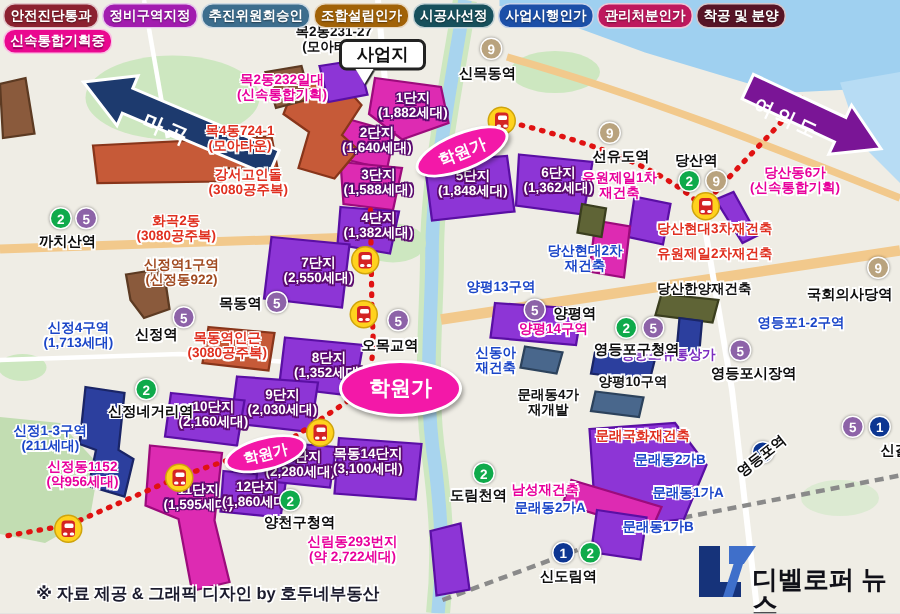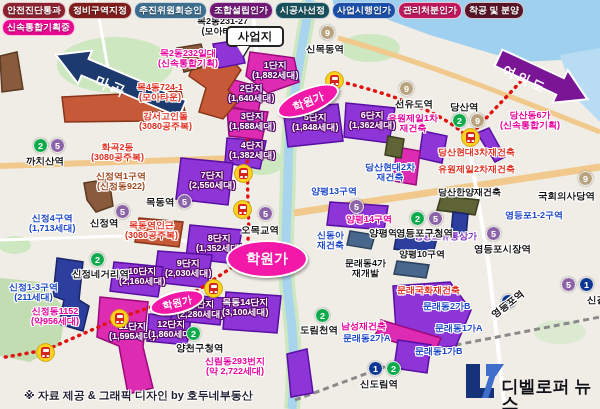--- a/index.html
+++ b/index.html
@@ -129,23 +129,23 @@
     <g transform="translate(120,82) rotate(203)">
       <polygon points="-68,-9 38,-9 38,-18 70,0 38,18 38,9 -68,9" fill="#1d3a6e" stroke="#ffffff" stroke-width="2"></polygon>
     </g>
     <g transform="translate(542,78) rotate(25)">
       <polygon points="-48,-9 20,-9 20,-18 50,0 20,18 20,9 -48,9" fill="#7a1596" stroke="#ffffff" stroke-width="2"></polygon>
     </g>
   </svg>
 
   <div id="legend-r1" class="legend-row">
       <span class="chip" style="background: rgb(140, 33, 48);">안전진단통과</span>
-      <span class="chip" style="background: #7f1d1d;">정비구역지정</span>
+      <span class="chip" style="background: #a21caf;">정비구역지정</span>
       <span class="chip" style="background: rgb(61, 110, 142);">추진위원회승인</span>
-      <span class="chip" style="background: #701a75;">조합설립인가</span>
+      <span class="chip" style="background: #a16207;">조합설립인가</span>
       <span class="chip" style="background: rgb(23, 80, 92);">시공사선정</span>
       <span class="chip" style="background: rgb(28, 79, 168);">사업시행인가</span>
       <span class="chip" style="background: #be185d;">관리처분인가</span>
       <span class="chip" style="background: rgb(87, 20, 38);">착공 및 분양</span>
     </div>
   <div id="legend-r2" class="legend-row">
       <span class="chip" style="background: rgb(234, 8, 144);">신속통합기획중</span>
     </div>
 
   <div id="mak-text" class="arrow-text">마곡</div>
@@ -342,21 +342,21 @@
       <div class="badge" style="left: 320px; top: 25px; background: rgb(185, 163, 126);">9</div>
       <div class="station-name" style="left: 306px; top: 43px;">신목동역</div>
       <div class="badge" style="left: 399px; top: 81px; background: rgb(185, 163, 126);">9</div>
       <div class="station-name" style="left: 395px; top: 98px;">선유도역</div>
       <div class="badge" style="left: 452px; top: 113px; background: rgb(15, 170, 75);">2</div>
       <div class="badge" style="left: 470px; top: 113px; background: rgb(185, 163, 126);">9</div>
       <div class="station-name" style="left: 450px; top: 101px;">당산역</div>
       <div class="badge" style="left: 578px; top: 171px; background: rgb(185, 163, 126);">9</div>
       <div class="station-name" style="left: 538px; top: 190px;">국회의사당역</div>
       <div class="badge" style="left: 349px; top: 199px; background: rgb(141, 99, 168);">5</div>
-      <div class="station-name" style="left: 369px; top: 203px; margin-top: 24px;">양평역</div>
+      <div class="station-name" style="left: 369px; top: 203px;">양평역</div>
       <div class="badge" style="left: 410px; top: 211px; background: rgb(15, 170, 75);">2</div>
       <div class="badge" style="left: 428px; top: 211px; background: rgb(141, 99, 168);">5</div>
       <div class="station-name" style="left: 396px; top: 227px;">영등포구청역</div>
       <div class="badge" style="left: 486px; top: 226px; background: rgb(141, 99, 168);">5</div>
       <div class="station-name" style="left: 474px; top: 243px;">영등포시장역</div>
       <div class="badge" style="left: 501px; top: 294px; background: rgb(13, 54, 146);">1</div>
       <div class="station-name" style="left: 489px; top: 311px; transform: rotate(-38deg); transform-origin: left top;">영등포역</div>
       <div class="badge" style="left: 561px; top: 277px; background: rgb(141, 99, 168);">5</div>
       <div class="badge" style="left: 579px; top: 277px; background: rgb(13, 54, 146);">1</div>
       <div class="station-name" style="left: 563px; top: 294px; margin-left: 24px;">신길역</div>

